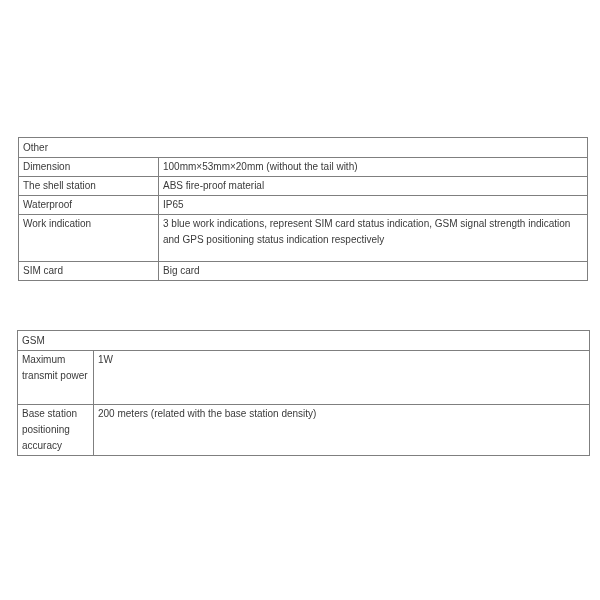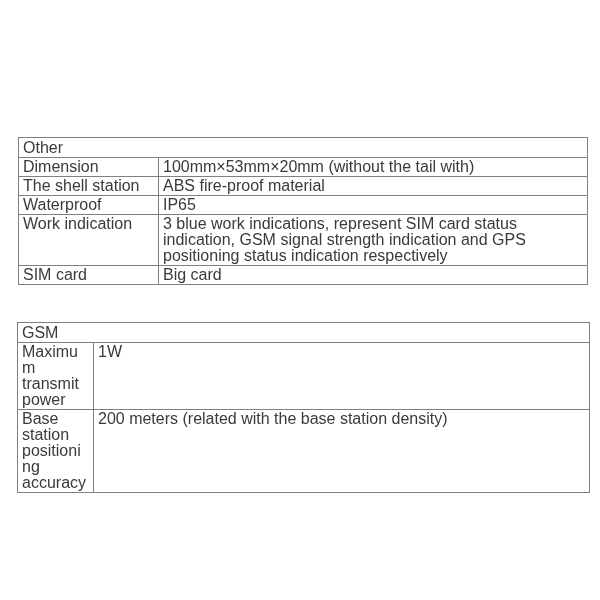--- a/index.html
+++ b/index.html
@@ -6,32 +6,32 @@
     margin: 0;
     padding: 0;
     background: #ffffff;
   }
   .page {
     position: relative;
     width: 600px;
     height: 600px;
     background: #ffffff;
     font-family: "Liberation Sans", sans-serif;
-    font-size: 16px;
+    font-size: 10px;
     color: #3a3a3a;
     overflow: hidden;
   }
   table.spec-table {
     position: absolute;
     border-collapse: collapse;
     table-layout: fixed;
     background: #ffffff;
   }
   table.t1 { left: 18px; top: 137px; width: 570px; }
-  table.t2 { left: 17px; top: 322px; width: 573px; }
+  table.t2 { left: 17px; top: 330px; width: 573px; }
   .spec-table td {
     border: 1px solid #7f7f7f;
     padding: 1px 4px;
     line-height: 16px;
     vertical-align: top;
     overflow: hidden;
     word-wrap: break-word;
   }
   .spec-table td.hdr {
     line-height: 17px;

